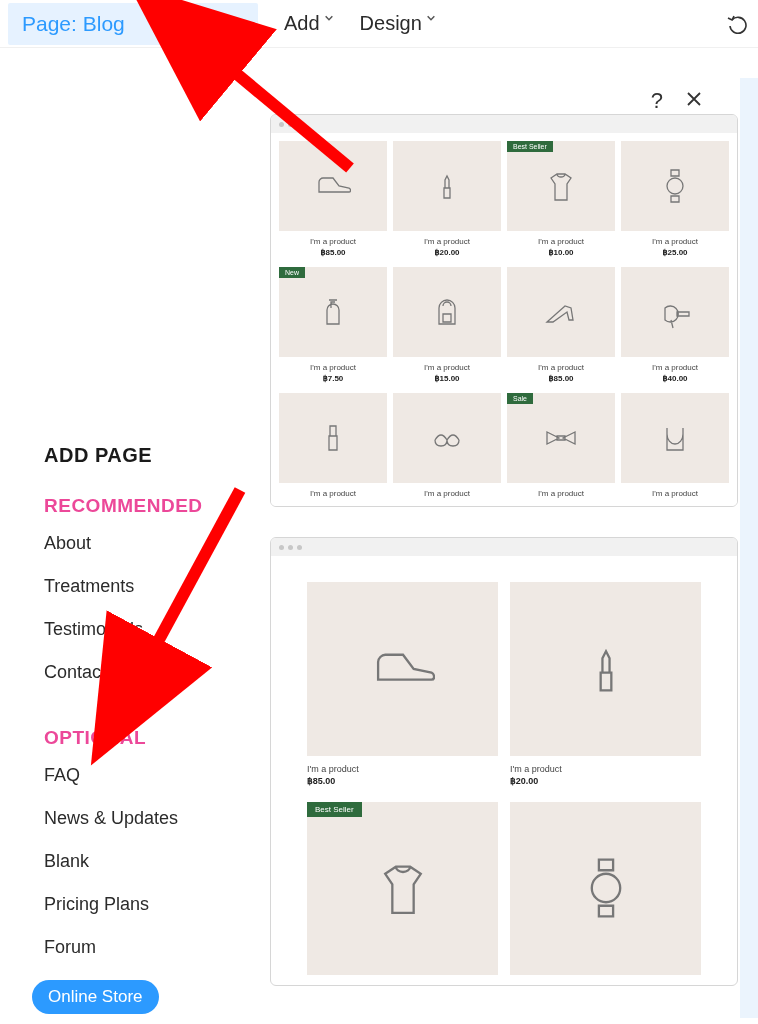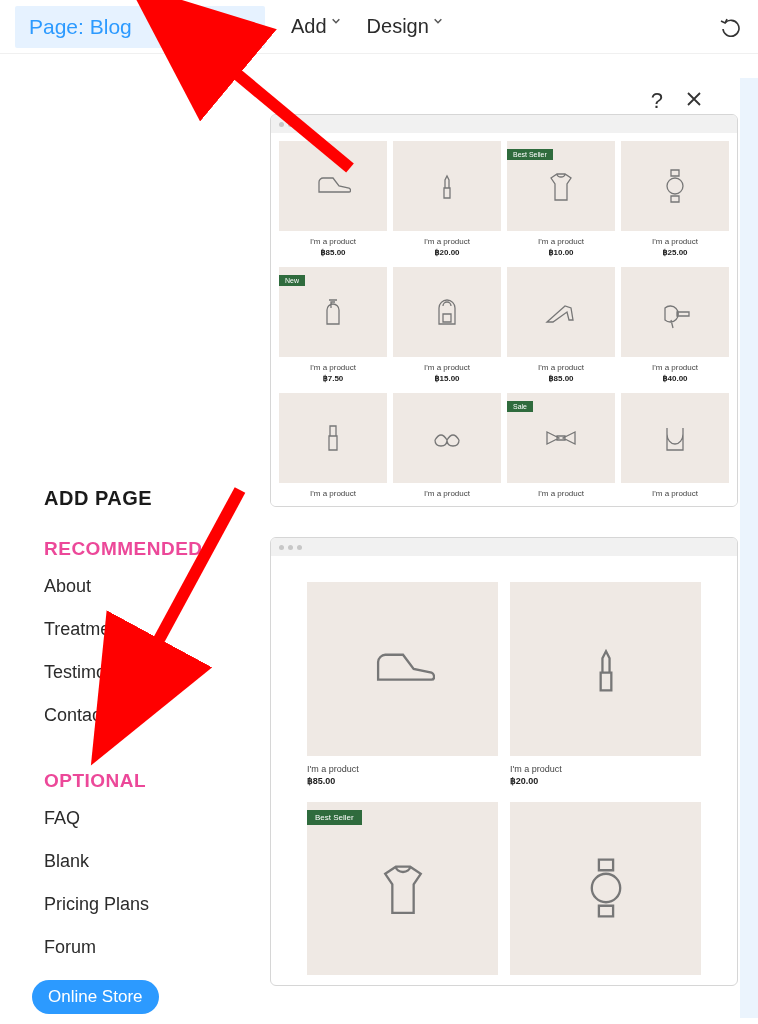--- a/index.html
+++ b/index.html
@@ -9,22 +9,22 @@
     width: 758px;
     height: 1024px;
     overflow: hidden;
     position: relative;
   }
 
   
   .toolbar {
     display: flex;
     align-items: center;
-    height: 54px;
-    padding: 0 15px;
+    height: 48px;
+    padding: 0 8px;
     gap: 26px;
     border-bottom: 1px solid #f0f0f0;
   }
   .page-select {
     display: flex;
     align-items: center;
     justify-content: space-between;
     background: #e6f2ff;
     color: #2c9aff;
     font-size: 21px;
@@ -139,21 +139,21 @@
     aspect-ratio: 1.2/1;
     background: #efe9e4;
     display: flex;
     align-items: center;
     justify-content: center;
     position: relative;
   }
   .thumb svg { width: 36px; height: 36px; stroke:#777; fill:none; stroke-width:1.3; }
   .badge {
     position: absolute;
-    top: 8px; left: 0;
+    top: 0; left: 0;
     background: #2f6b3d;
     color: #fff;
     font-size: 7px;
     padding: 2px 6px;
   }
   .prod-label { font-size: 8px; color: #444; margin-top:6px; }
   .prod-price { font-size: 8px; color: #222; font-weight:600; margin-top:2px; margin-bottom:4px; }
 
   
   .grid-large {
@@ -244,21 +244,21 @@
     <div class="section-label">RECOMMENDED</div>
     <div id="rec-list">
         <div class="side-item">About</div>
         <div class="side-item">Treatments</div>
         <div class="side-item">Testimonials</div>
         <div class="side-item">Contact</div>
       </div>
 
     <div class="section-gap"></div>
     <div class="section-label">OPTIONAL</div>
-    <div id="opt-list"><div class="side-item">FAQ</div><div class="side-item">Blank</div><div class="side-item">Pricing Plans</div><div class="side-item">Forum</div><div class="side-item pill">Online Store</div></div>
+    <div id="opt-list"><div class="side-item">FAQ</div><div class="side-item">News &amp; Updates</div><div class="side-item">Blank</div><div class="side-item">Pricing Plans</div><div class="side-item">Forum</div><div class="side-item pill">Online Store</div></div>
   </div>
 
   <div class="previews">
 
     <div class="window">
       <div class="window-chrome">
         <span class="dot"></span>
           <span class="dot"></span>
           <span class="dot"></span>
       </div>

